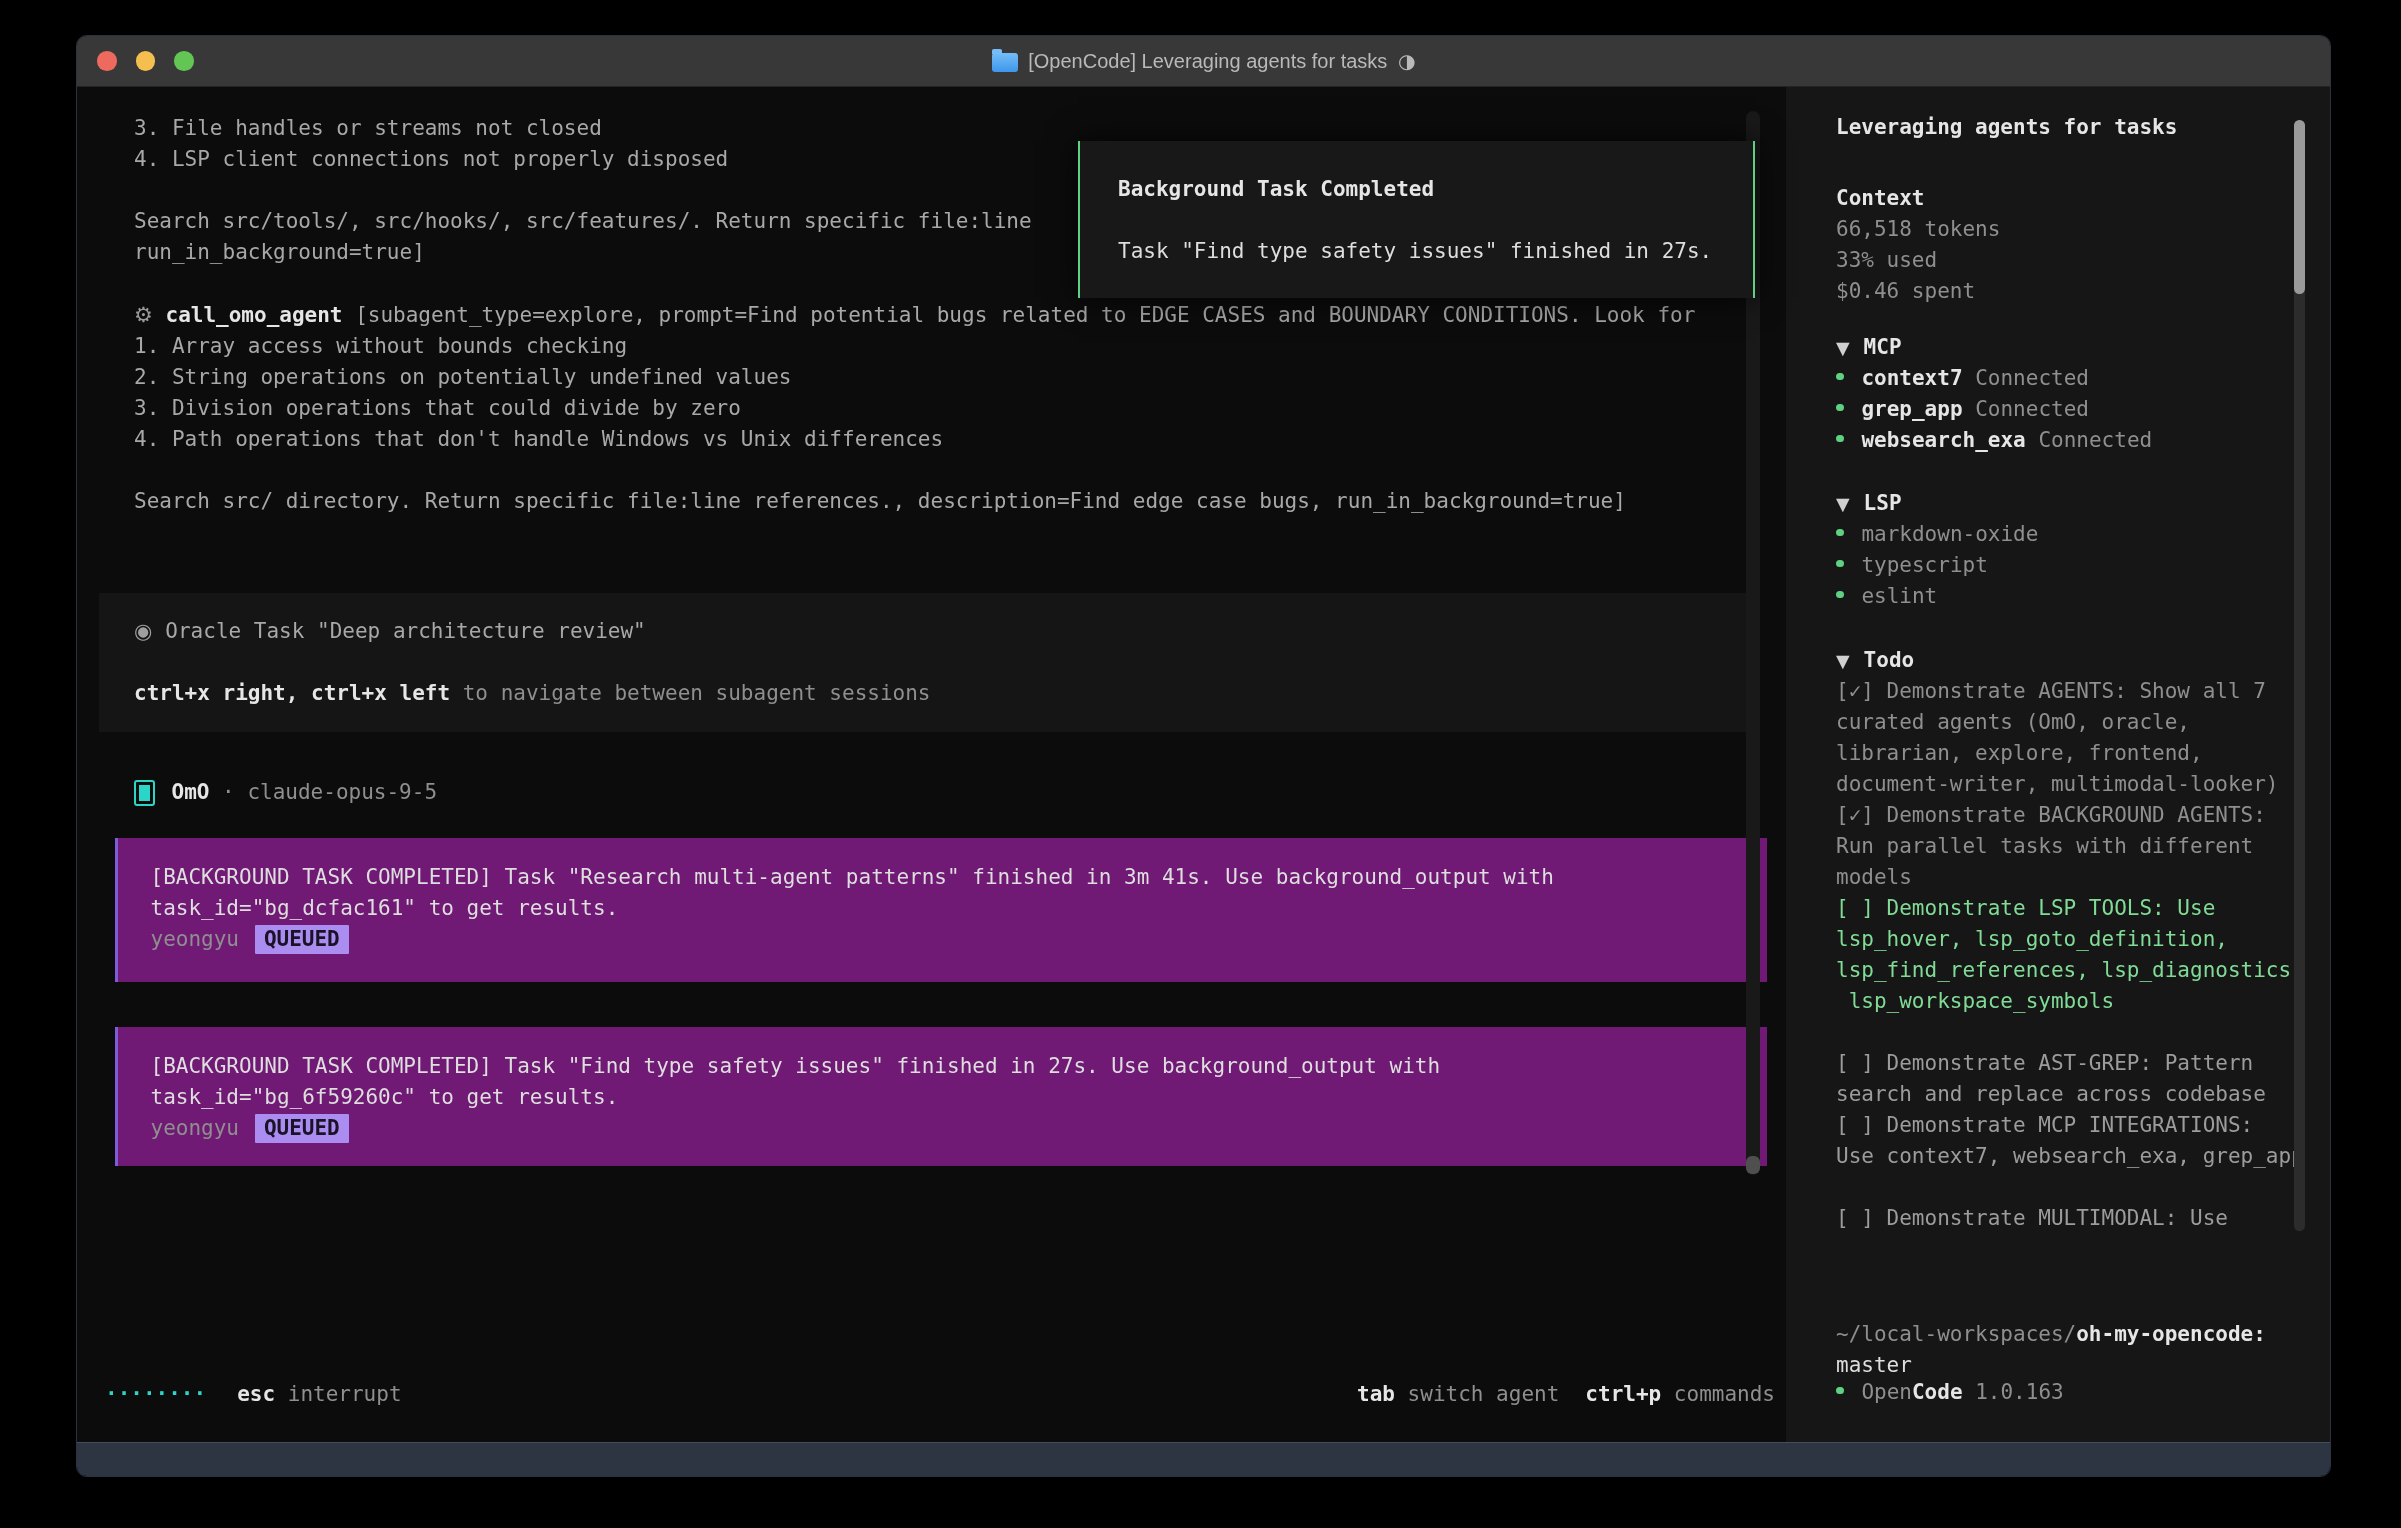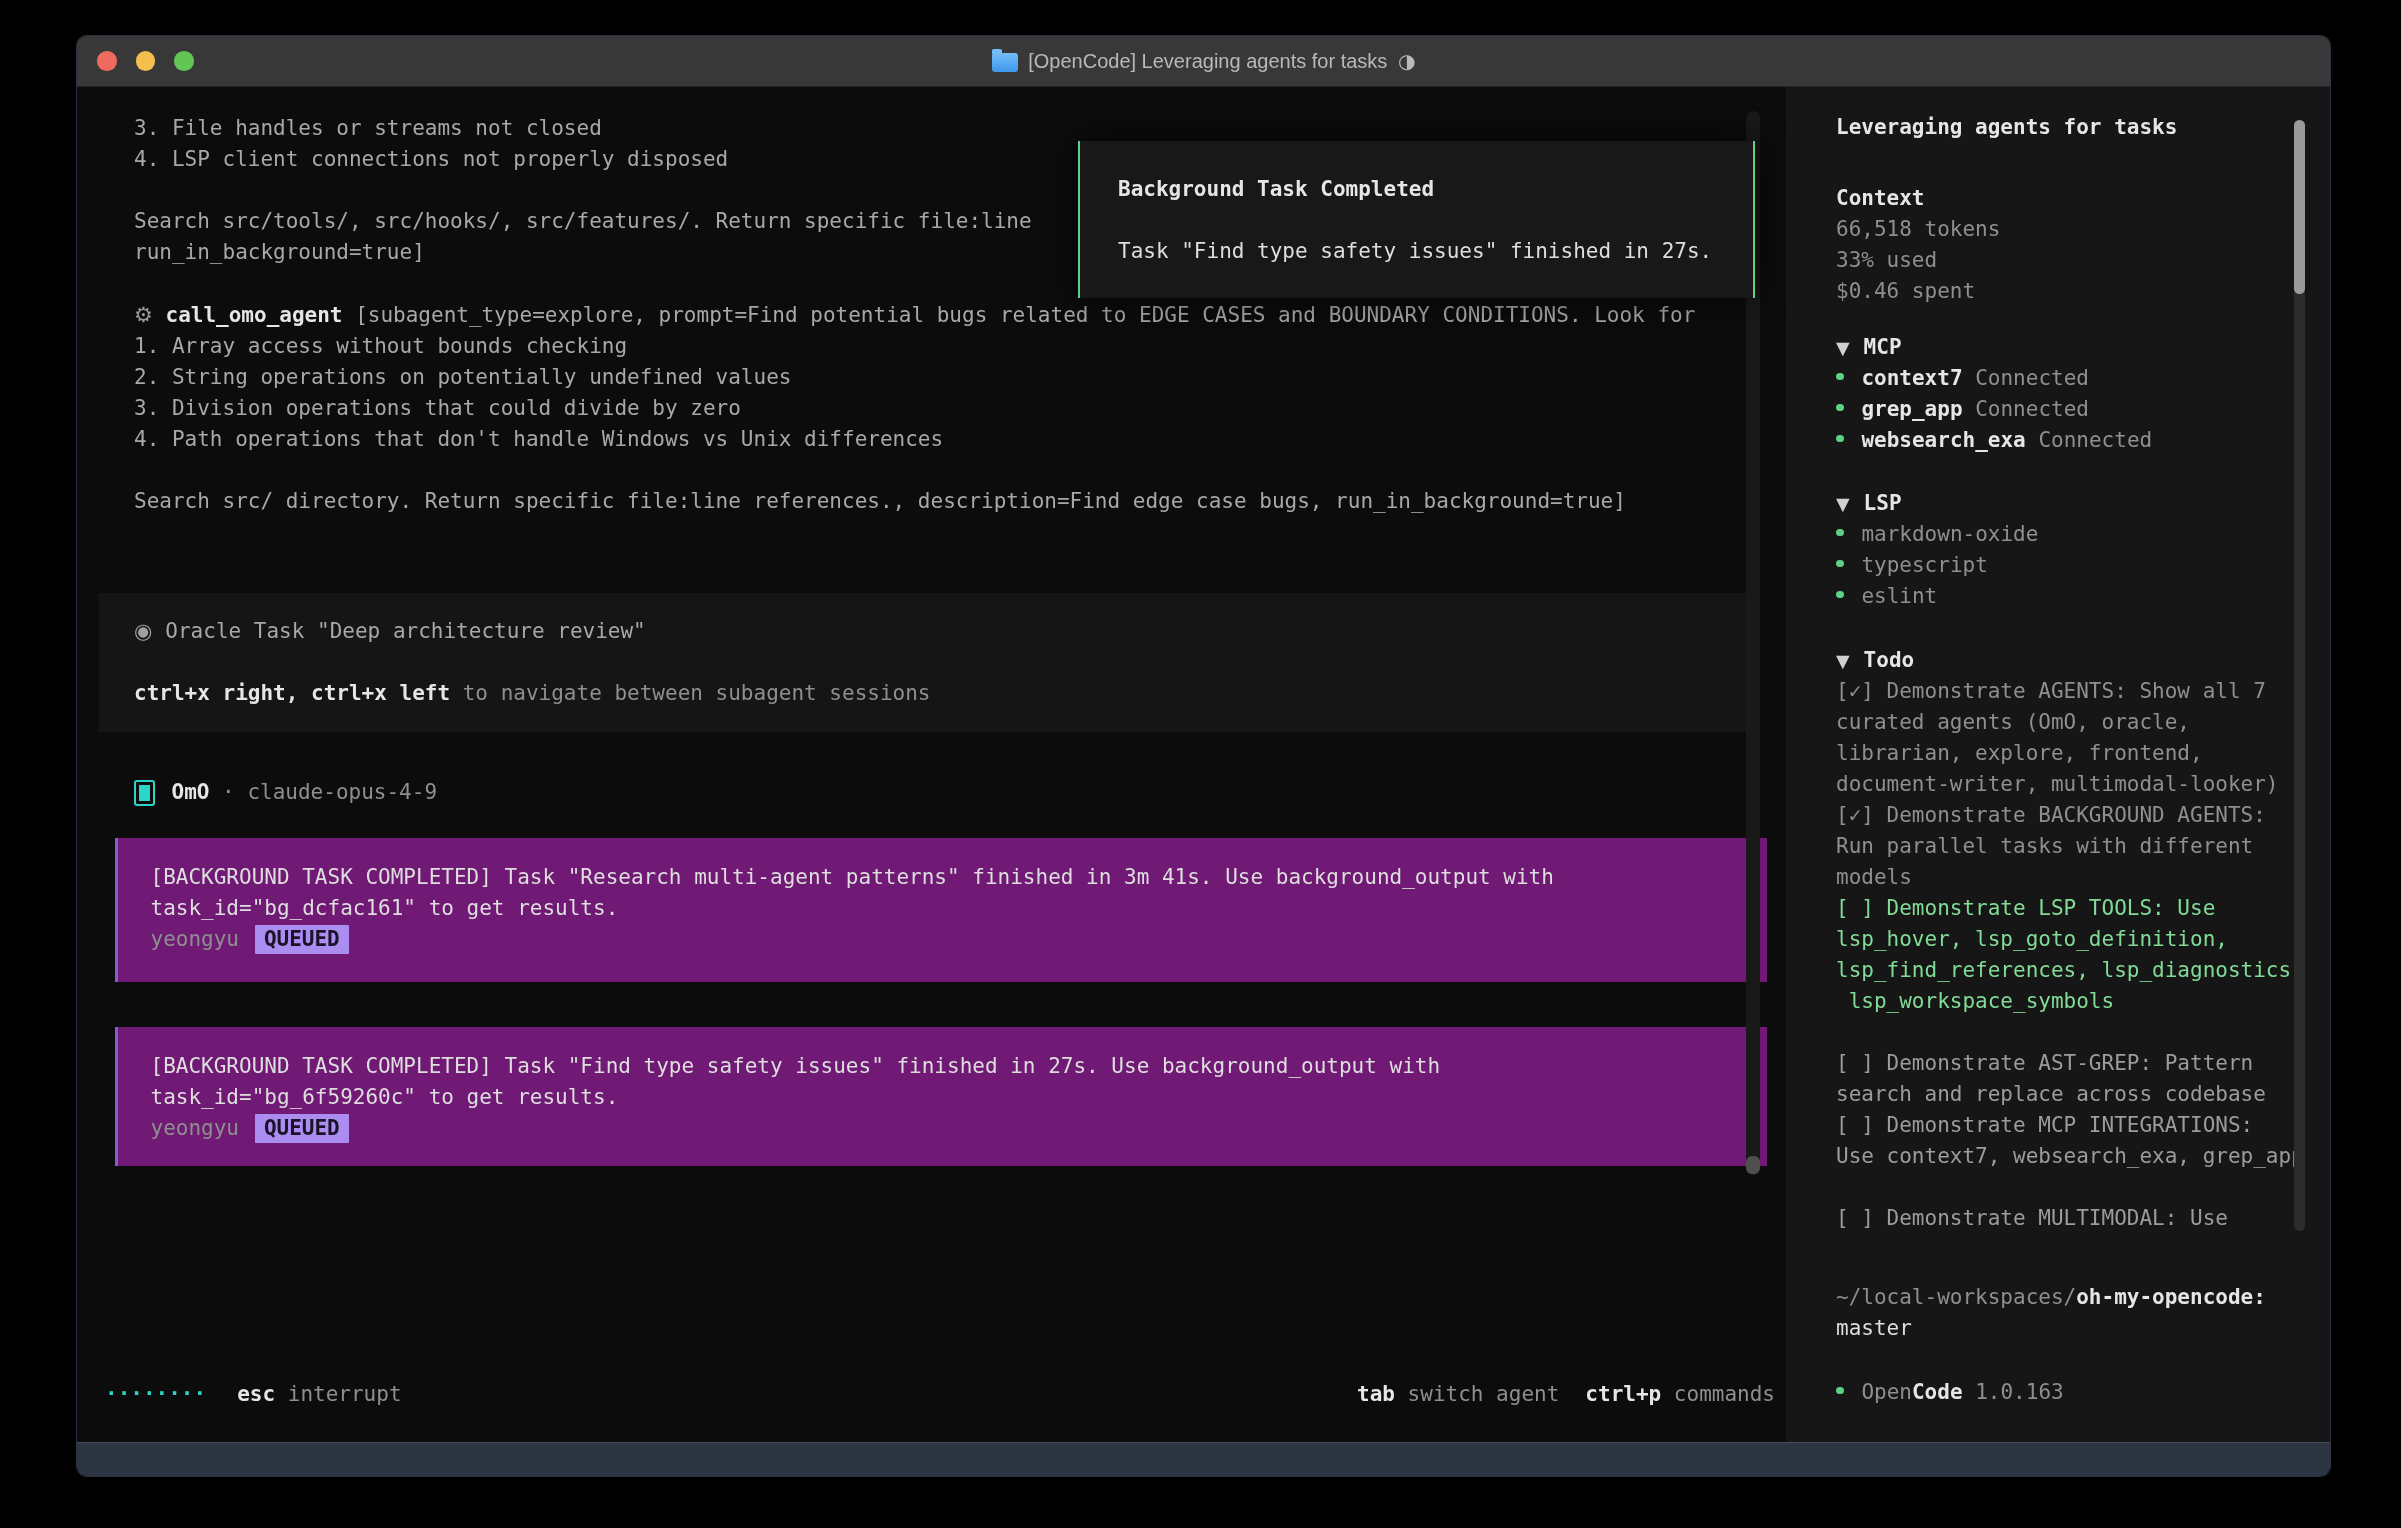--- a/index.html
+++ b/index.html
@@ -53,21 +53,21 @@
   #status-right{position:absolute;right:555px;top:1292px;height:31px;line-height:31px;white-space:pre;}
   .dots{color:var(--teal);font-weight:bold;}
   .esc{margin-left:31px;text-align:right;} .ctrlp{margin-left:26px;}
   
   #main-scroll-track{position:absolute;left:1669px;top:24px;width:14px;height:1064px;background:#191919;border-radius:7px;}
   #main-scroll-thumb{position:absolute;left:0;bottom:1.2px;width:14px;height:17.7px;background:#4f4f4f;border-radius:5.9px;}
   
   .sidebar{position:absolute;left:1709px;top:0;width:546px;bottom:0;background:#161616;}
   .sb{position:absolute;left:50px;right:29.5px;}
   #sb-title{top:25.4px;} #sb-context{top:96px;} #sb-mcp{top:245px;} #sb-lsp{top:401px;} #sb-todo{top:558px;}
-  #sb-workspace{top:1195px;} #sb-version{top:1290px;}
+  #sb-workspace{top:1232px;} #sb-version{top:1290px;}
   .tri{color:#d0d0d0;font-size:17.7px;margin-right:14px;font-family:"DejaVu Sans",sans-serif;}
   .dot{display:inline-block;width:7.7px;height:7.7px;border-radius:50%;background:var(--green);
        margin-right:17.7px;vertical-align:middle;position:relative;top:-2.4px;}
   .todo-done{color:#8f8f8f;} .todo-active{color:var(--todo-green);} .todo-pending{color:#9c9c9c;}
   #side-scroll-track{position:absolute;left:508px;top:33px;width:10.6px;height:1111px;background:#2c2c2c;border-radius:5.3px;}
   #side-scroll-thumb{position:absolute;left:0;top:0;width:10.6px;height:174px;background:#9a9a9a;border-radius:5.3px;}
 </style>
 </head>
 <body>
 
@@ -116,21 +116,21 @@
       </div>
 
       <div id="oracle-box">
         <div class="line"><span class="oracle-ic">◉</span><span class="dim">Oracle Task "Deep architecture review"</span></div>
         <div class="line"></div>
         <div class="line"><span class="b">ctrl+x right, ctrl+x left</span><span class="g"> to navigate between subagent sessions</span></div>
       </div>
 
       <div id="omo-header">
         <span class="omo-box"></span>
-        <span class="line"><span class="b">OmO</span><span class="g"> · </span><span class="g">claude-opus-4-9</span></span>
+        <span class="line"><span class="b">OmO</span><span class="g"> · </span><span class="g">claude-opus-9-5</span></span>
       </div>
 
       <div id="block-0" class="block">
         <div class="line w">[BACKGROUND TASK COMPLETED] Task "Research multi-agent patterns" finished in 3m 41s. Use background_output with</div>
         <div class="line w">task_id="bg_dcfac161" to get results.</div>
         <div class="line"><span class="g">yeongyu</span><span class="badge">QUEUED</span></div>
       </div>
 
       <div id="block-1" class="block">
         <div class="line w">[BACKGROUND TASK COMPLETED] Task "Find type safety issues" finished in 27s. Use background_output with</div>

